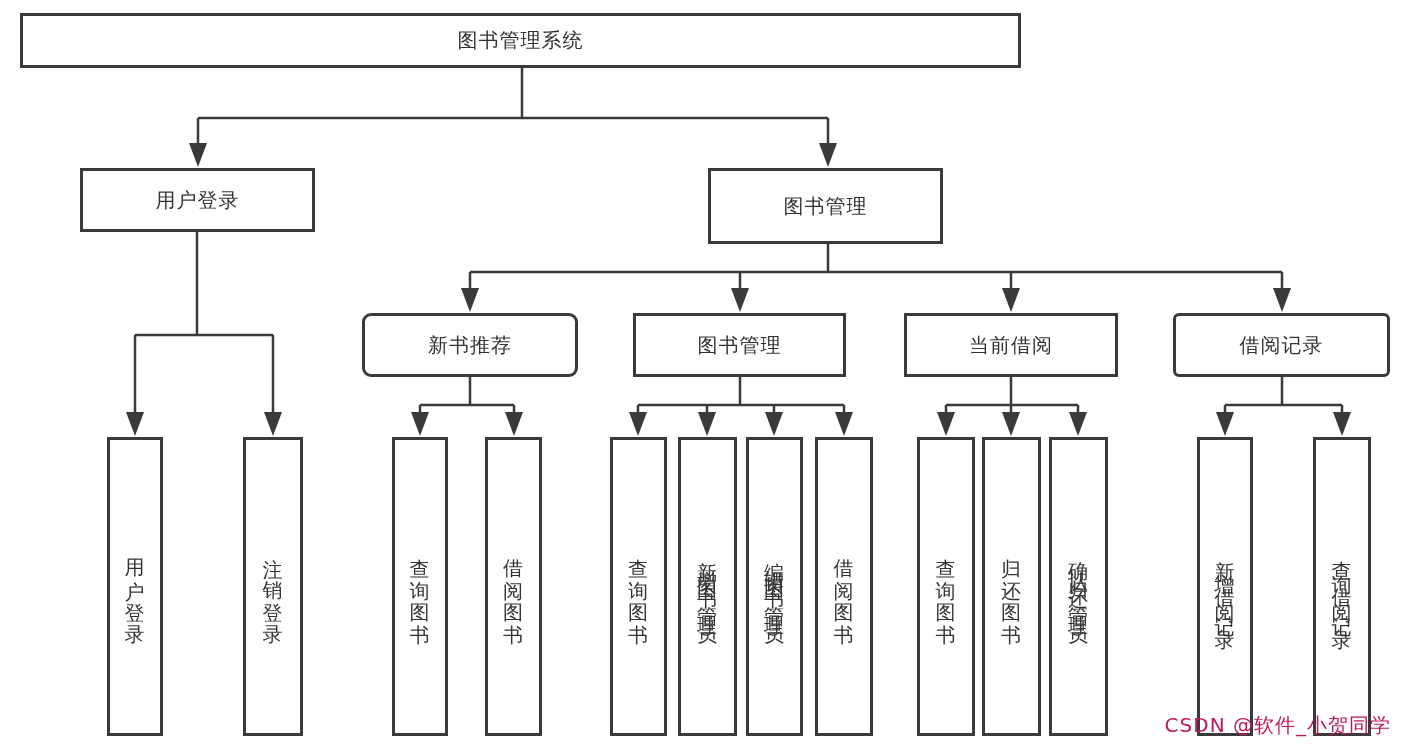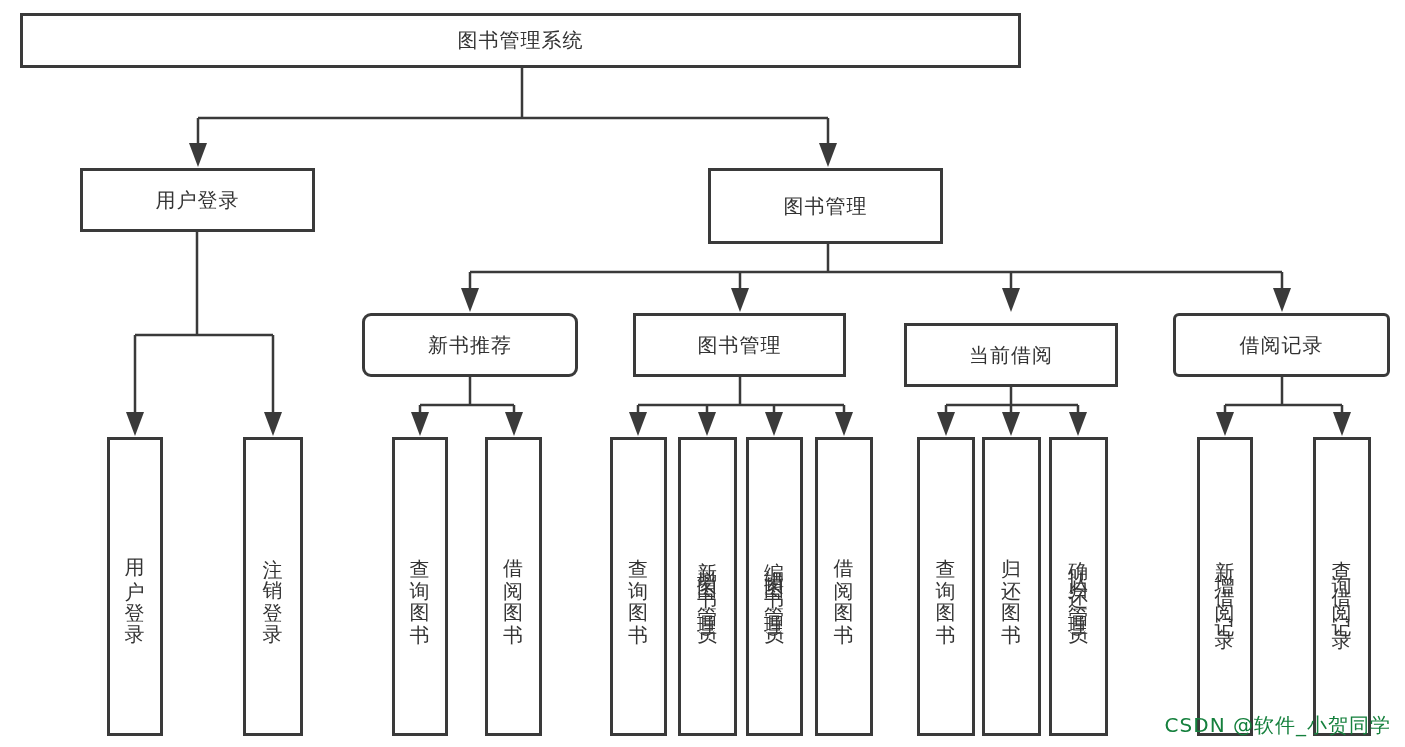--- a/index.html
+++ b/index.html
@@ -28,21 +28,21 @@
     text-orientation:mixed;
     line-height:1;
   }
   .ls-short{letter-spacing:22px;}
   .ls-med{letter-spacing:14px;}
   .ls-long{letter-spacing:9px;}
   .watermark{
     position:absolute;
     right:14px;top:712px;
     font-size:20px;
-    color:#15803d;
+    color:#be185d;
     letter-spacing:1px;
     z-index:5;
     white-space:nowrap;
     text-align:center;
   }
 </style>
 </head>
 <body>
 
 <div id="stage">
@@ -87,21 +87,21 @@
     </g>
   </svg>
 
   <div class="node" style="left:20px;top:13px;width:1001px;height:55px;">图书管理系统</div>
 
   <div class="node" style="left:80px;top:168px;width:235px;height:64px;">用户登录</div>
   <div class="node" style="left:708px;top:168px;width:235px;height:76px;">图书管理</div>
 
   <div class="node" style="left:362px;top:313px;width:216px;height:64px;border-radius:9px;">新书推荐</div>
   <div class="node" style="left:633px;top:313px;width:213px;height:64px;">图书管理</div>
-  <div class="node" style="left:904px;top:323px;width:214px;height:64px;">当前借阅</div>
+  <div class="node" style="left:904px;top:313px;width:214px;height:64px;">当前借阅</div>
   <div class="node" style="left:1173px;top:313px;width:217px;height:64px;border-radius:6px;">借阅记录</div>
 
   <div class="node leaf ls-short" style="left:107px;top:437px;width:56px;height:299px;">用户登录</div>
   <div class="node leaf ls-short" style="left:243px;top:437px;width:60px;height:299px;">注销登录</div>
 
   <div class="node leaf ls-short" style="left:392px;top:437px;width:56px;height:299px;">查询图书</div>
   <div class="node leaf ls-short" style="left:485px;top:437px;width:57px;height:299px;">借阅图书</div>
 
   <div class="node leaf ls-short" style="left:610px;top:437px;width:57px;height:299px;">查询图书</div>
   <div class="node leaf ls-long" style="left:678px;top:437px;width:59px;height:299px;">新增图书（管理员）</div>

